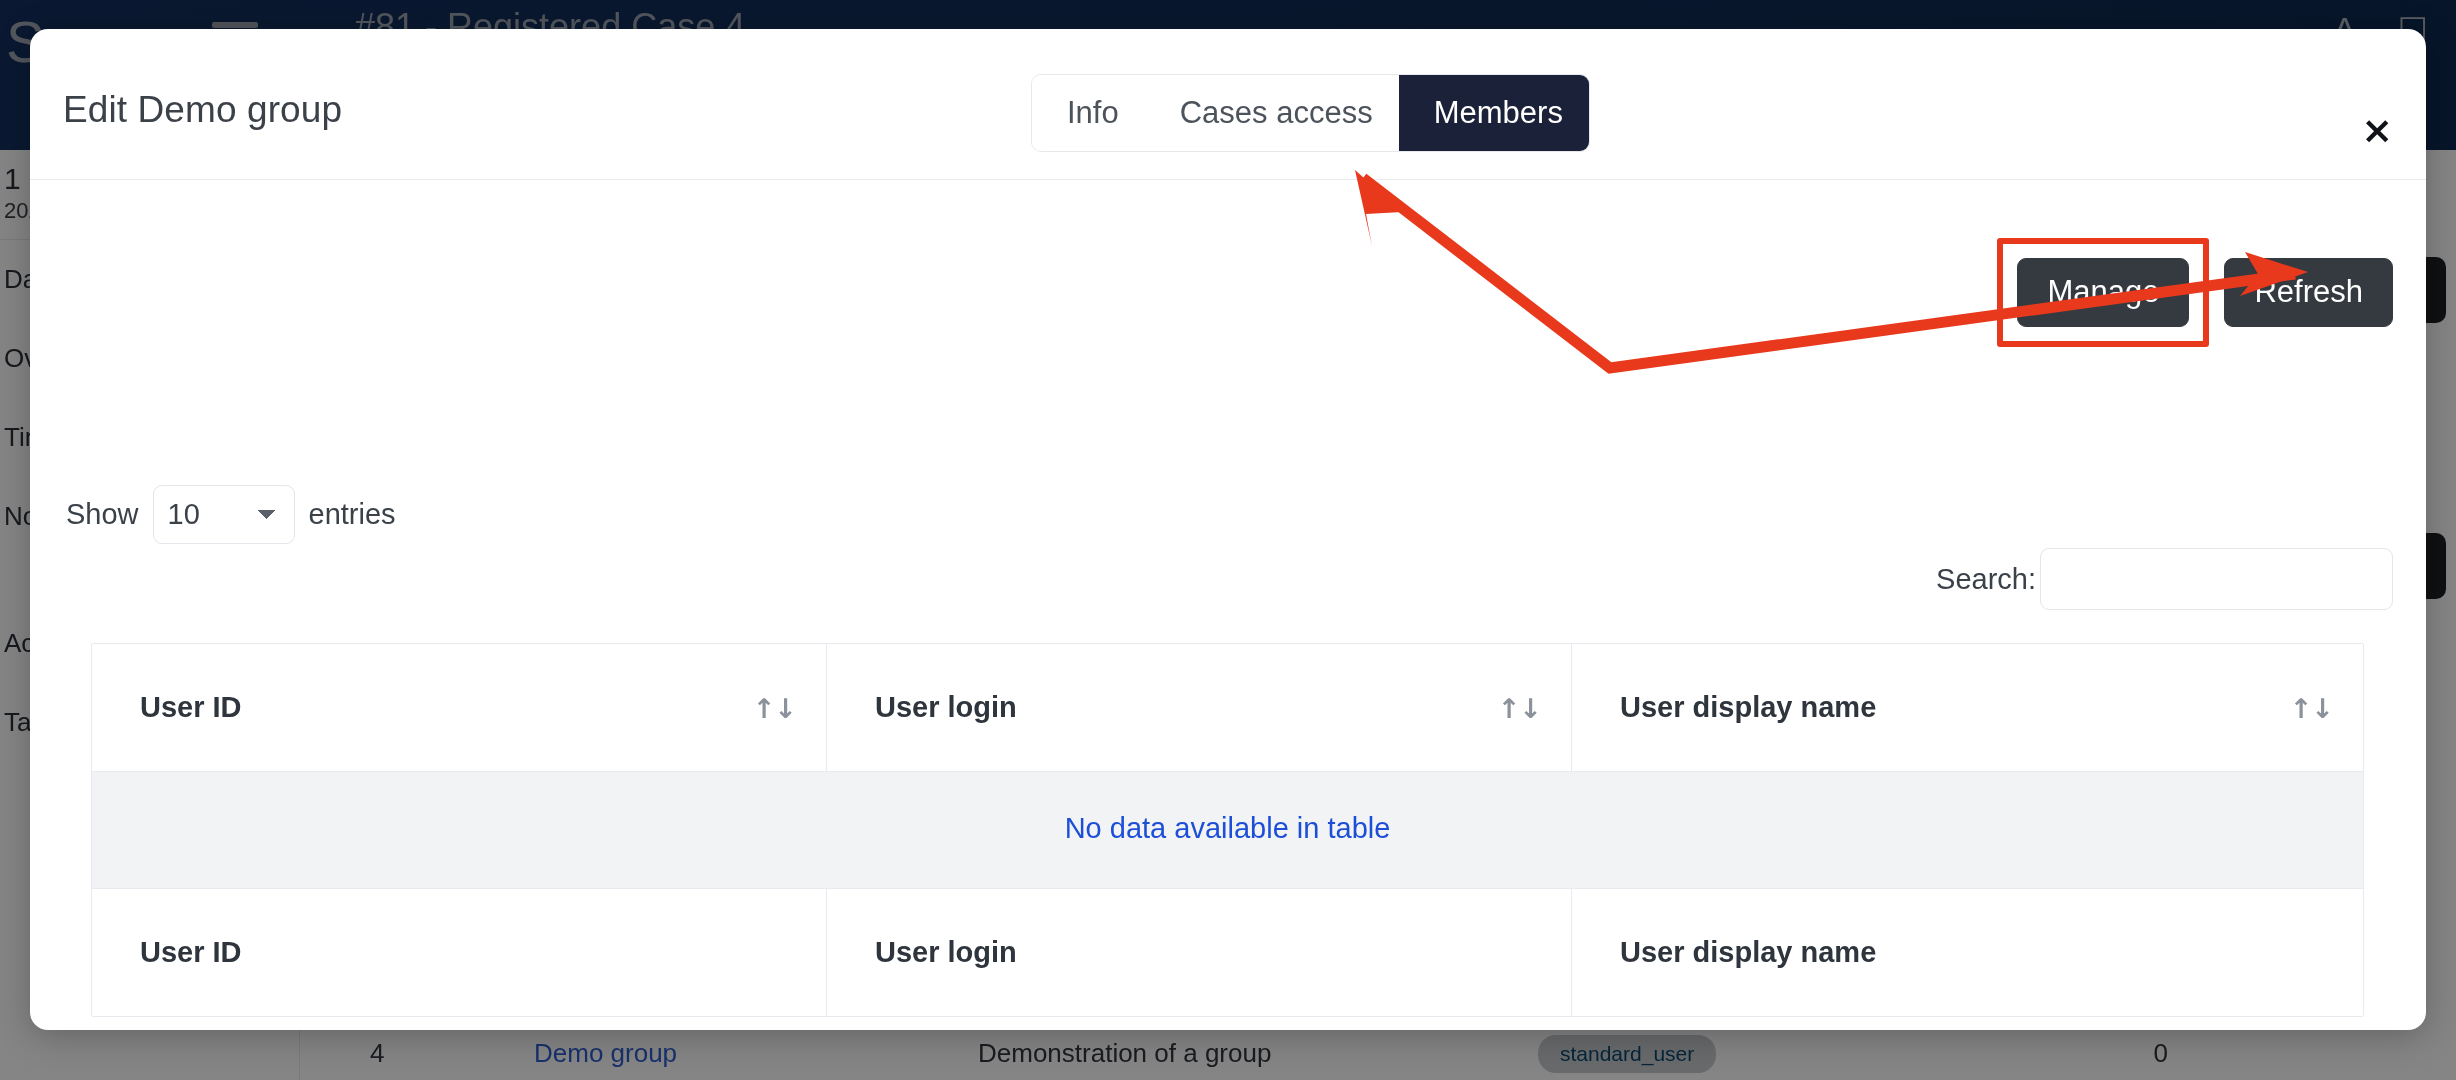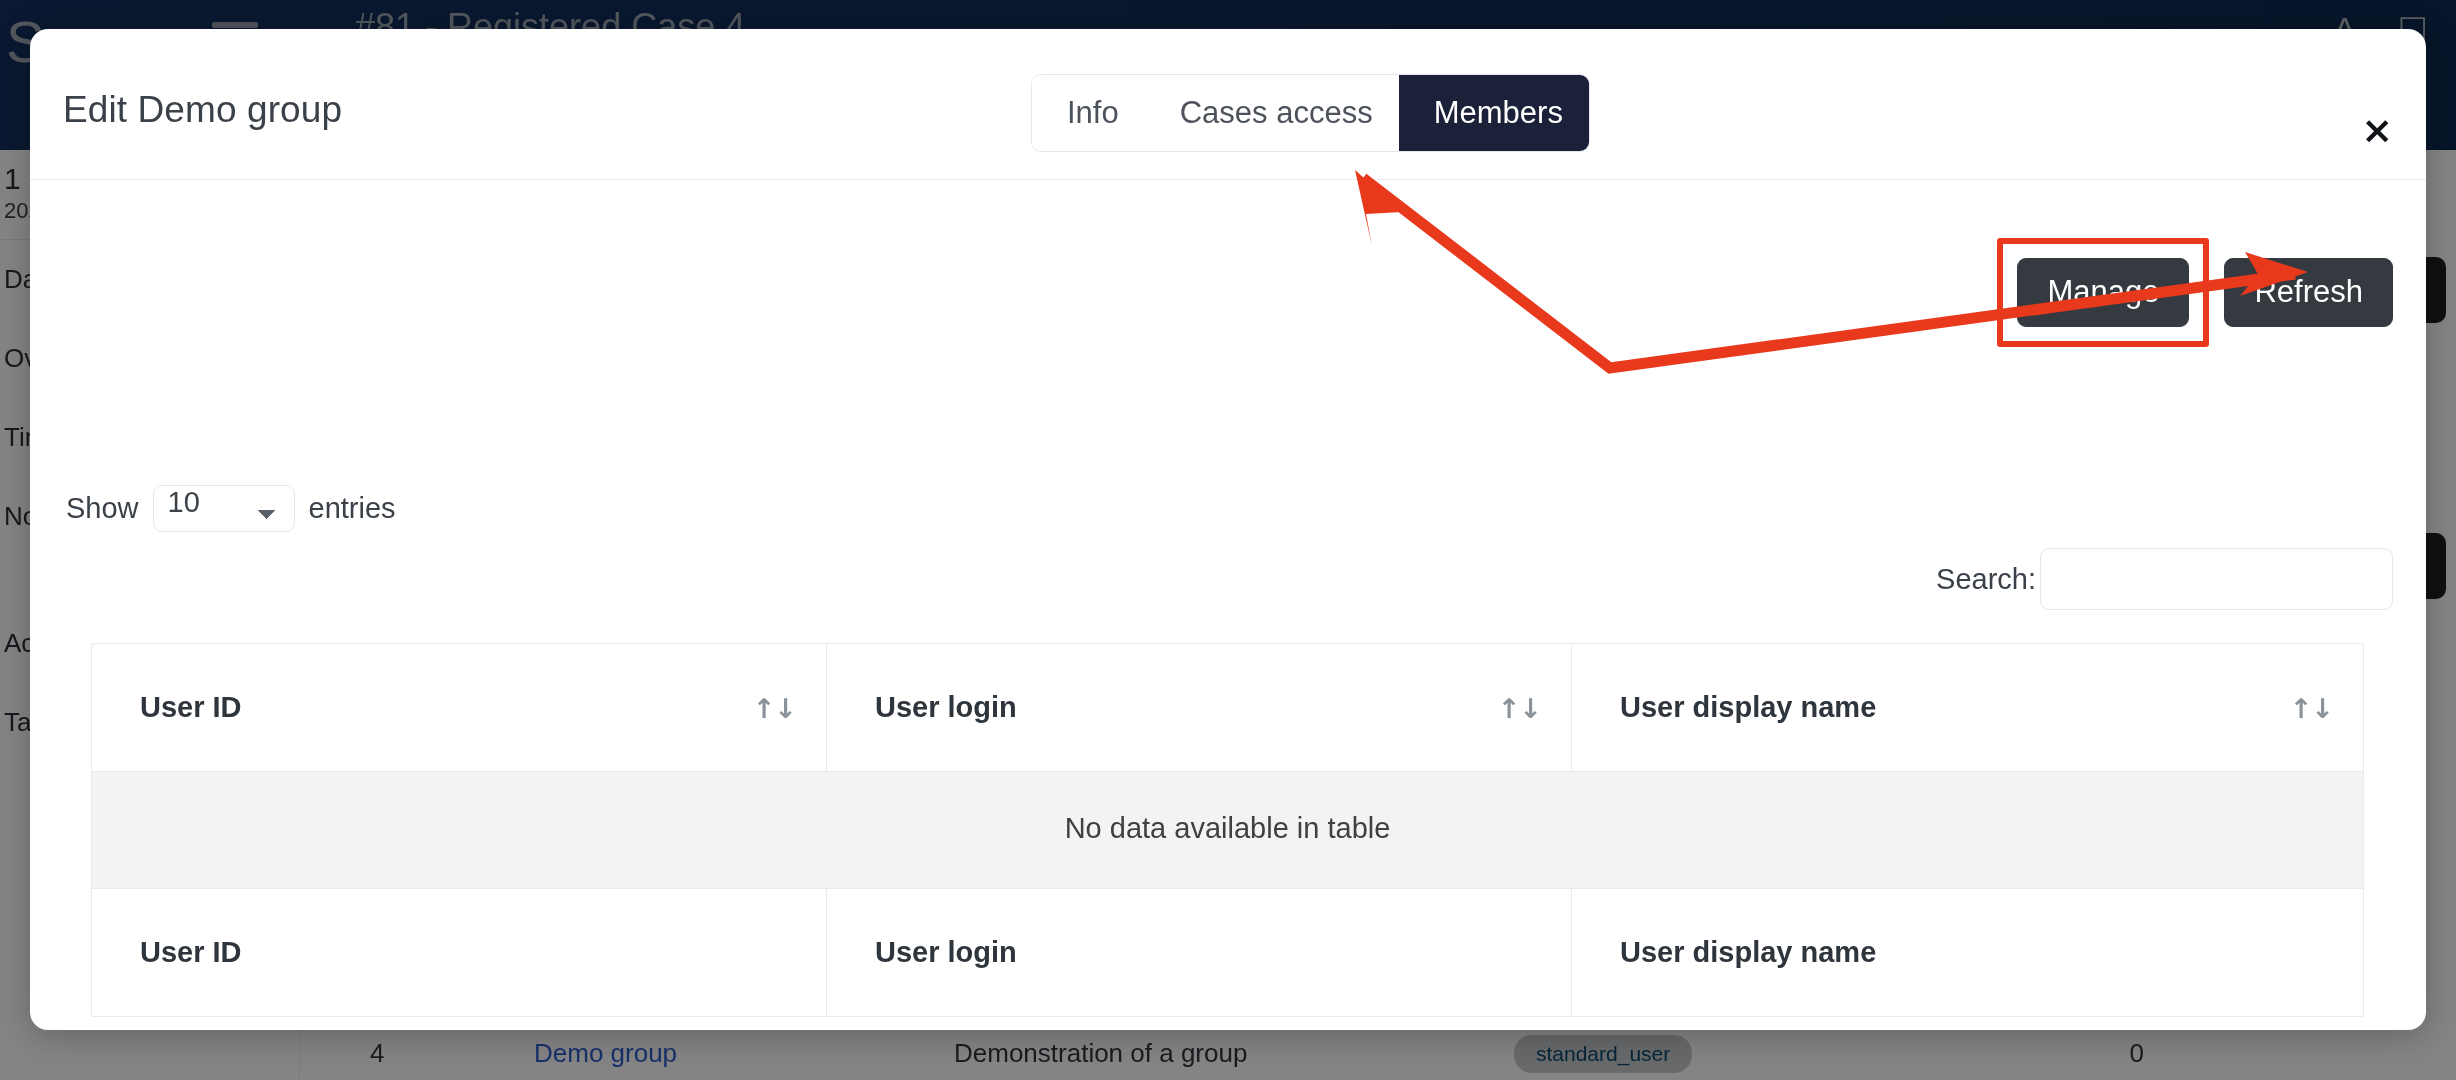--- a/index.html
+++ b/index.html
@@ -61,21 +61,21 @@
   }
   .bg-table { position: absolute; left: 34px; right: 120px; bottom: 0; }
   .bg-tr {
     display: flex; align-items: center;
     height: 54px; border-top: 1px solid #eceff2;
   }
   .bg-td { font-size: 26px; color: #32373f; }
   .bg-td.link { color: #2f5fd0; }
   .bg-td.c1 { width: 200px; padding-left: 36px; }
   .bg-td.c2 { width: 420px; }
-  .bg-td.c3 { width: 560px; }
+  .bg-td.c3 { width: 560px; margin-left: 24px; }
   .bg-td.c4 { width: 330px; }
   .bg-td.c5 { width: 300px; text-align: right; }
   .bg-pill {
     display: inline-block; background: #c8cbd0; color: #0c4a6e;
     border-radius: 18px; padding: 7px 22px; font-size: 21px;
   }
 
   
   #veil {
     position: absolute; inset: 0;
@@ -152,21 +152,21 @@
   }
 
   .length-row {
     position: absolute; left: 36px; top: 305px;
     display: flex; align-items: center; gap: 14px;
     font-size: 29px; color: #3b4149;
   }
   .length-select {
     font-size: 29px; color: #3b4149;
     border: 1px solid #e3e6ea; border-radius: 9px;
-    padding: 0 14px 13px 14px;
+    padding: 12px 14px 13px 14px;
     background: #fff;
     width: 142px;
     font-family: "Liberation Sans", sans-serif;
     appearance: none; -webkit-appearance: none;
     background-image:
       linear-gradient(45deg, transparent 50%, #5a6069 50%),
       linear-gradient(135deg, #5a6069 50%, transparent 50%);
     background-position: calc(100% - 28px) 24px, calc(100% - 19px) 24px;
     background-size: 9px 9px, 9px 9px;
     background-repeat: no-repeat;
@@ -207,21 +207,21 @@
     position: absolute; right: 30px; top: 50%;
     transform: translateY(-50%);
     font-size: 27px; color: #8c929b; letter-spacing: -1px;
     font-family: "DejaVu Sans", sans-serif;
   }
   .empty-row {
     background: #f2f3f4;
     border-top: 1px solid #e7eaee;
     border-bottom: 1px solid #e7eaee;
     text-align: center;
-    font-size: 29px; color: #404040;
+    font-size: 29px; color: #1d4ed8;
     padding: 40px 0 43px 0;
   }
   .tfoot-row .th { padding: 47px 30px 47px 48px; }
 
   
   #annot {
     position: absolute; inset: 0;
     pointer-events: none;
   }
 </style>

